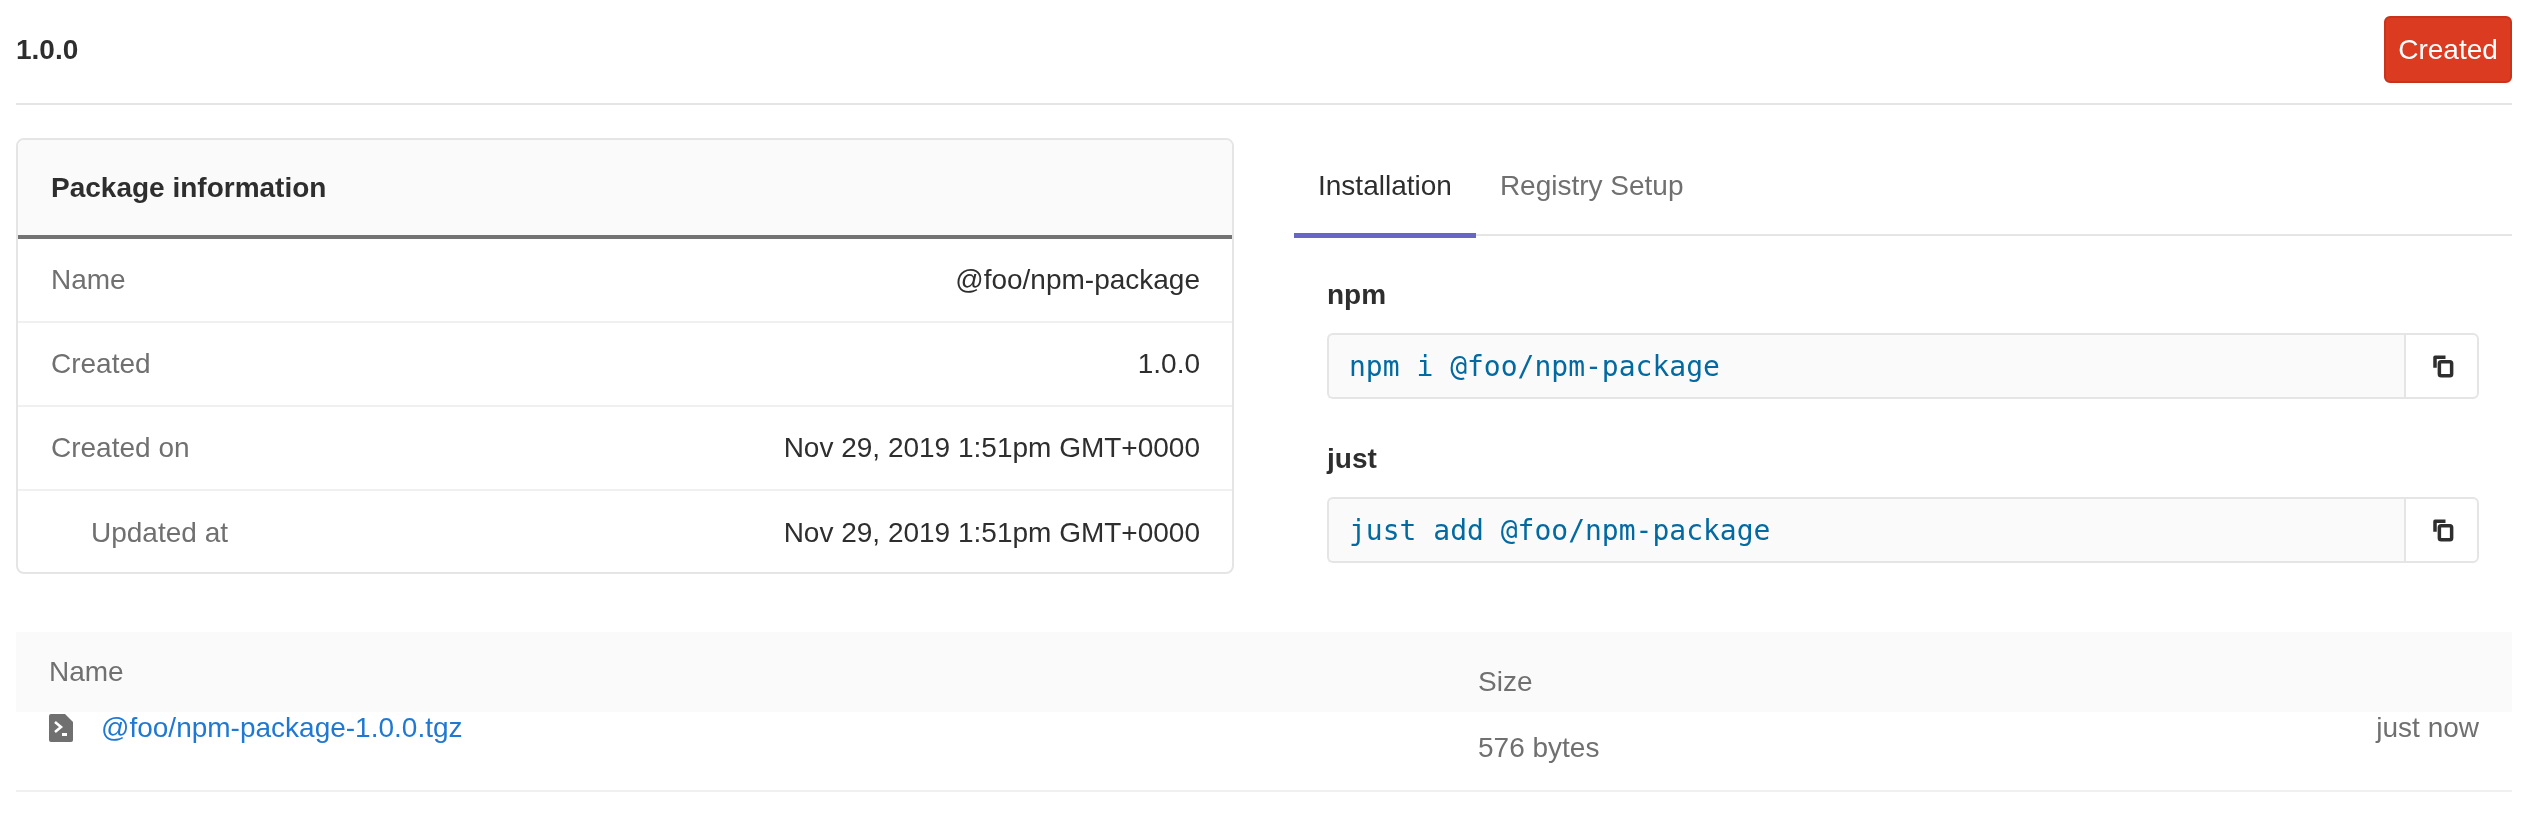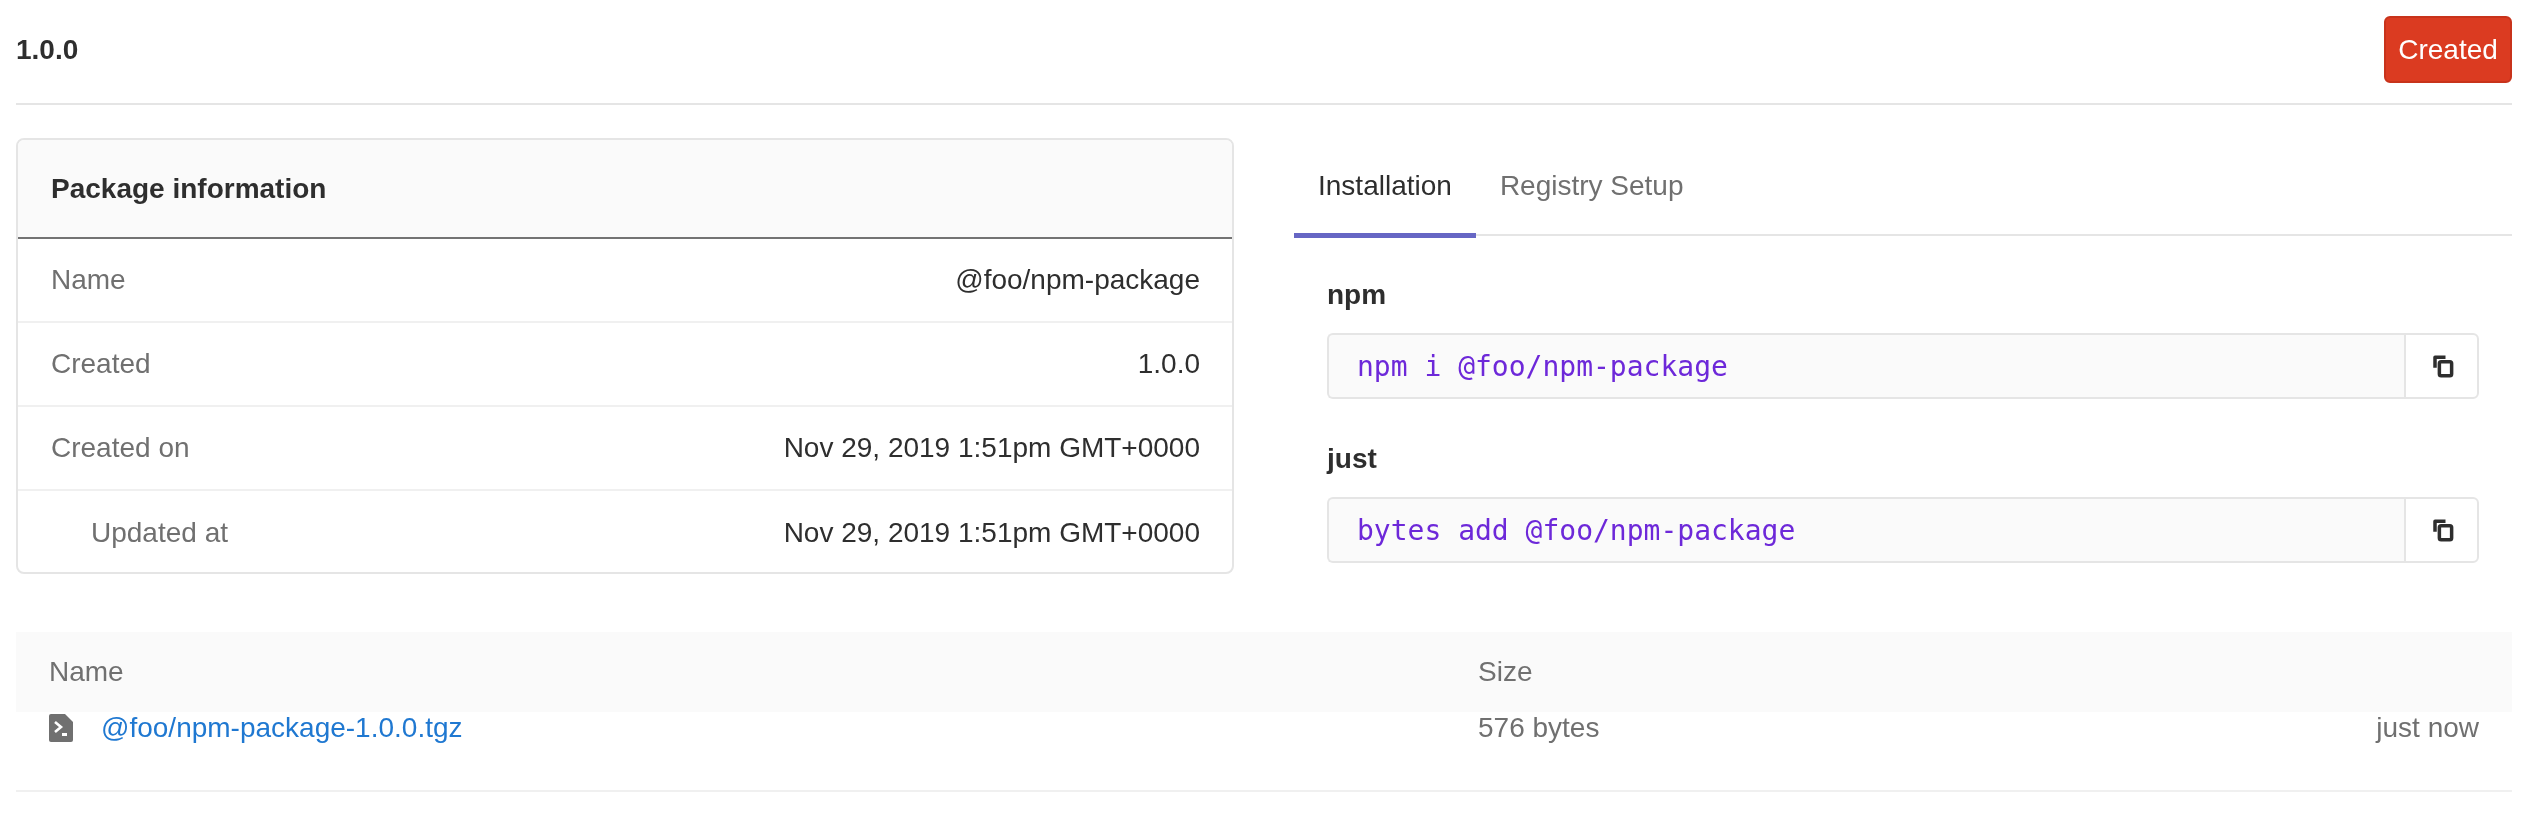--- a/index.html
+++ b/index.html
@@ -5,43 +5,43 @@
   * { box-sizing: border-box; margin: 0; padding: 0; }
   html, body { width: 2526px; height: 832px; background: #ffffff; overflow: hidden; }
   body { font-family: "Liberation Sans", "DejaVu Sans", sans-serif; color: #2e2e2e; position: relative; }
 
   .title { position: absolute; left: 16px; top: 30px; font-size: 28px; font-weight: bold; color: #2e2e2e; line-height: 40px; }
   .delete-btn { position: absolute; left: 2384px; top: 16px; width: 128px; height: 67px; background: #db3b21; border: 2px solid #c8331b; border-radius: 6px; color: #fff; font-size: 28px; line-height: 63px; text-align: center; cursor: pointer; font-family: "Liberation Sans", sans-serif; }
   .top-divider { position: absolute; left: 16px; top: 103px; width: 2496px; height: 2px; background: #e5e5e5; }
 
   
   .card { position: absolute; left: 16px; top: 138px; width: 1218px; height: 436px; border: 2px solid #e5e5e5; border-radius: 8px; overflow: hidden; background: #fff; }
-  .card-header { height: 99px; background: #fafafa; border-bottom: 2px solid #737373; padding-left: 33px; display: flex; align-items: center; font-size: 28px; font-weight: bold; color: #2e2e2e; }
+  .card-header { height: 99px; background: #fafafa; border-bottom: 4px solid #737373; padding-left: 33px; display: flex; align-items: center; font-size: 28px; font-weight: bold; color: #2e2e2e; }
   .info-row { height: 84px; display: flex; align-items: center; justify-content: space-between; padding: 0 32px 0 33px; border-bottom: 2px solid #f0f0f0; font-size: 28px; }
   .info-row:last-child { border-bottom: none; margin-left: 40px; }
   .info-label { color: #707070; }
   .info-value { color: #2e2e2e; }
 
   
   .tabs { position: absolute; left: 1294px; top: 150px; width: 1218px; height: 86px; border-bottom: 2px solid #e5e5e5; display: flex; }
   .tab { height: 86px; padding: 0 24px; display: flex; align-items: center; font-size: 28px; color: #707070; cursor: pointer; position: relative; padding-bottom: 14px; }
   .tab.active { color: #2e2e2e; font-weight: normal; }
   .tab.active::after { content: ""; position: absolute; left: 0; right: 0; bottom: -2px; height: 5px; background: #6666c4; }
 
   .section-label { position: absolute; left: 1327px; font-size: 28px; font-weight: bold; color: #2e2e2e; margin-top: 13px; }
   .cmd-group { position: absolute; left: 1327px; width: 1152px; height: 66px; display: flex; }
-  .cmd-input { flex: 1; height: 66px; background: #fafafa; border: 2px solid #e5e5e5; border-right: none; border-radius: 6px 0 0 6px; padding-left: 28px; font-family: "DejaVu Sans Mono", "Liberation Mono", monospace; font-size: 28px; color: #6d28d9; display: flex; align-items: center; }
+  .cmd-input { flex: 1; height: 66px; background: #fafafa; border: 2px solid #e5e5e5; border-right: none; border-radius: 6px 0 0 6px; padding-left: 20px; font-family: "DejaVu Sans Mono", "Liberation Mono", monospace; font-size: 28px; color: #0369a1; display: flex; align-items: center; }
   .copy-btn { width: 75px; height: 66px; border: 2px solid #e5e5e5; border-radius: 0 6px 6px 0; background: #fff; display: flex; align-items: center; justify-content: center; cursor: pointer; }
 
   
   .files-table { position: absolute; left: 16px; top: 632px; width: 2496px; }
   .ft-head { height: 80px; background: #fafafa; display: flex; align-items: center; font-size: 28px; color: #707070; }
   .ft-row { height: 80px; display: flex; align-items: flex-start; font-size: 28px; color: #707070; border-bottom: 2px solid #f0f0f0; }
   .col-name { width: 1462px; padding-left: 33px; display: flex; align-items: center; }
-  .col-size { width: 400px; }
+  .col-size { width: 400px; margin-top: 20px; }
   .col-created { flex: 1; text-align: right; padding-right: 33px; }
   .file-icon { width: 24px; height: 28px; margin-right: 28px; display: inline-flex; }
   .file-link { color: #1f78d1; text-decoration: none; cursor: pointer; }
 </style>
 </head>
 <body>
 
 <div class="title">1.0.0</div>
 <button class="delete-btn">Created</button>
 <div class="top-divider"></div>
@@ -77,21 +77,21 @@
   <div class="copy-btn">
     <svg width="28" height="28" viewBox="0 0 16 16">
         <path d="M4 2h6v2H5v5H3V3a1 1 0 0 1 1-1z" fill="#2e2e2e"></path>
         <rect x="6.5" y="5.5" width="7" height="8" rx="1" fill="none" stroke="#2e2e2e" stroke-width="2"></rect>
       </svg>
   </div>
 </div>
 
 <div class="section-label" style="top:430px;">just</div>
 <div class="cmd-group" style="top:497px;">
-  <div class="cmd-input">bytes add @foo/npm-package</div>
+  <div class="cmd-input">just add @foo/npm-package</div>
   <div class="copy-btn">
     <svg width="28" height="28" viewBox="0 0 16 16">
         <path d="M4 2h6v2H5v5H3V3a1 1 0 0 1 1-1z" fill="#2e2e2e"></path>
         <rect x="6.5" y="5.5" width="7" height="8" rx="1" fill="none" stroke="#2e2e2e" stroke-width="2"></rect>
       </svg>
   </div>
 </div>
 
 <div class="files-table">
   <div class="ft-head">

